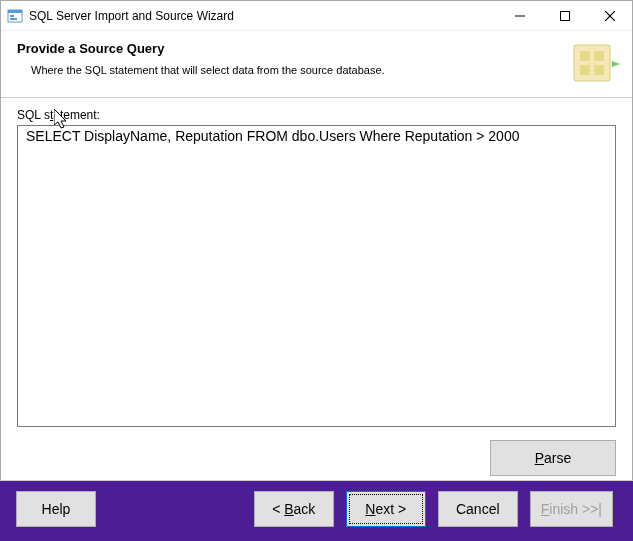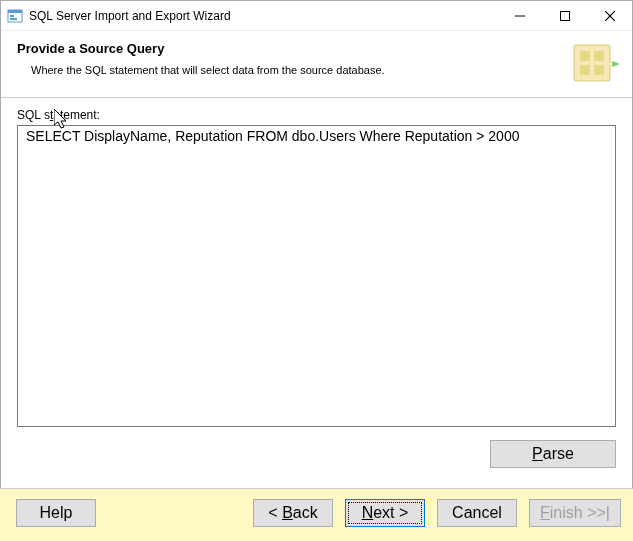--- a/index.html
+++ b/index.html
@@ -93,38 +93,38 @@
       overflow-y: scroll;
     }
     .content-buttons {
       display: flex;
       justify-content: flex-end;
       gap: 8px;
       margin-top: 10px;
     }
     .btn {
       min-width: 110px;
-      height: 28px;
+      height: 36px;
       background: #e1e1e1;
       border: 1px solid #adadad;
-      font-size: 16px;
+      font-size: 14px;
       font-family: inherit;
       color: #000;
       padding: 0 10px;
       cursor: pointer;
     }
     .btn.wide { min-width: 126px; }
     .footer {
       position: absolute;
       bottom: 0; left: 0; right: 0;
       border-top: 1px solid #ccc;
-      padding: 10px 12px 14px 16px;
+      padding: 10px 20px 14px 16px;
       display: flex;
       align-items: flex-start;
-      background: #fef9c3;
+      background: #4c1d95;
     }
     .footer-left { flex: 1; }
     .footer-right {
       display: flex;
       gap: 12px;
     }
     .footer .btn { min-width: 80px; }
     .btn.default {
       border: 1px solid #0078d7;
       outline: 1px dotted #000;
@@ -140,21 +140,21 @@
 
 <div class="titlebar">
   <span class="titlebar-icon">
     <svg width="16" height="16" viewBox="0 0 16 16">
       <rect x="1" y="2" width="14" height="12" fill="#fff" stroke="#5a9bd5" stroke-width="1"></rect>
       <rect x="1" y="2" width="14" height="3" fill="#5a9bd5"></rect>
       <rect x="3" y="7" width="4" height="2" fill="#5a9bd5"></rect>
       <rect x="3" y="10" width="7" height="2" fill="#5a9bd5"></rect>
     </svg>
   </span>
-  <span class="titlebar-text">SQL Server Import and Export Wizard</span>
+  <span class="titlebar-text">SQL Server Import and Source Wizard</span>
   <div class="titlebar-controls">
     <button class="titlebar-btn">
       <svg width="10" height="10">
           <line x1="0" y1="5" x2="10" y2="5" stroke="#000" stroke-width="1"></line>
         </svg>
     </button>
     <button class="titlebar-btn">
       <svg width="10" height="10">
           <rect x="0.5" y="0.5" width="9" height="9" fill="none" stroke="#000" stroke-width="1"></rect>
         </svg>

